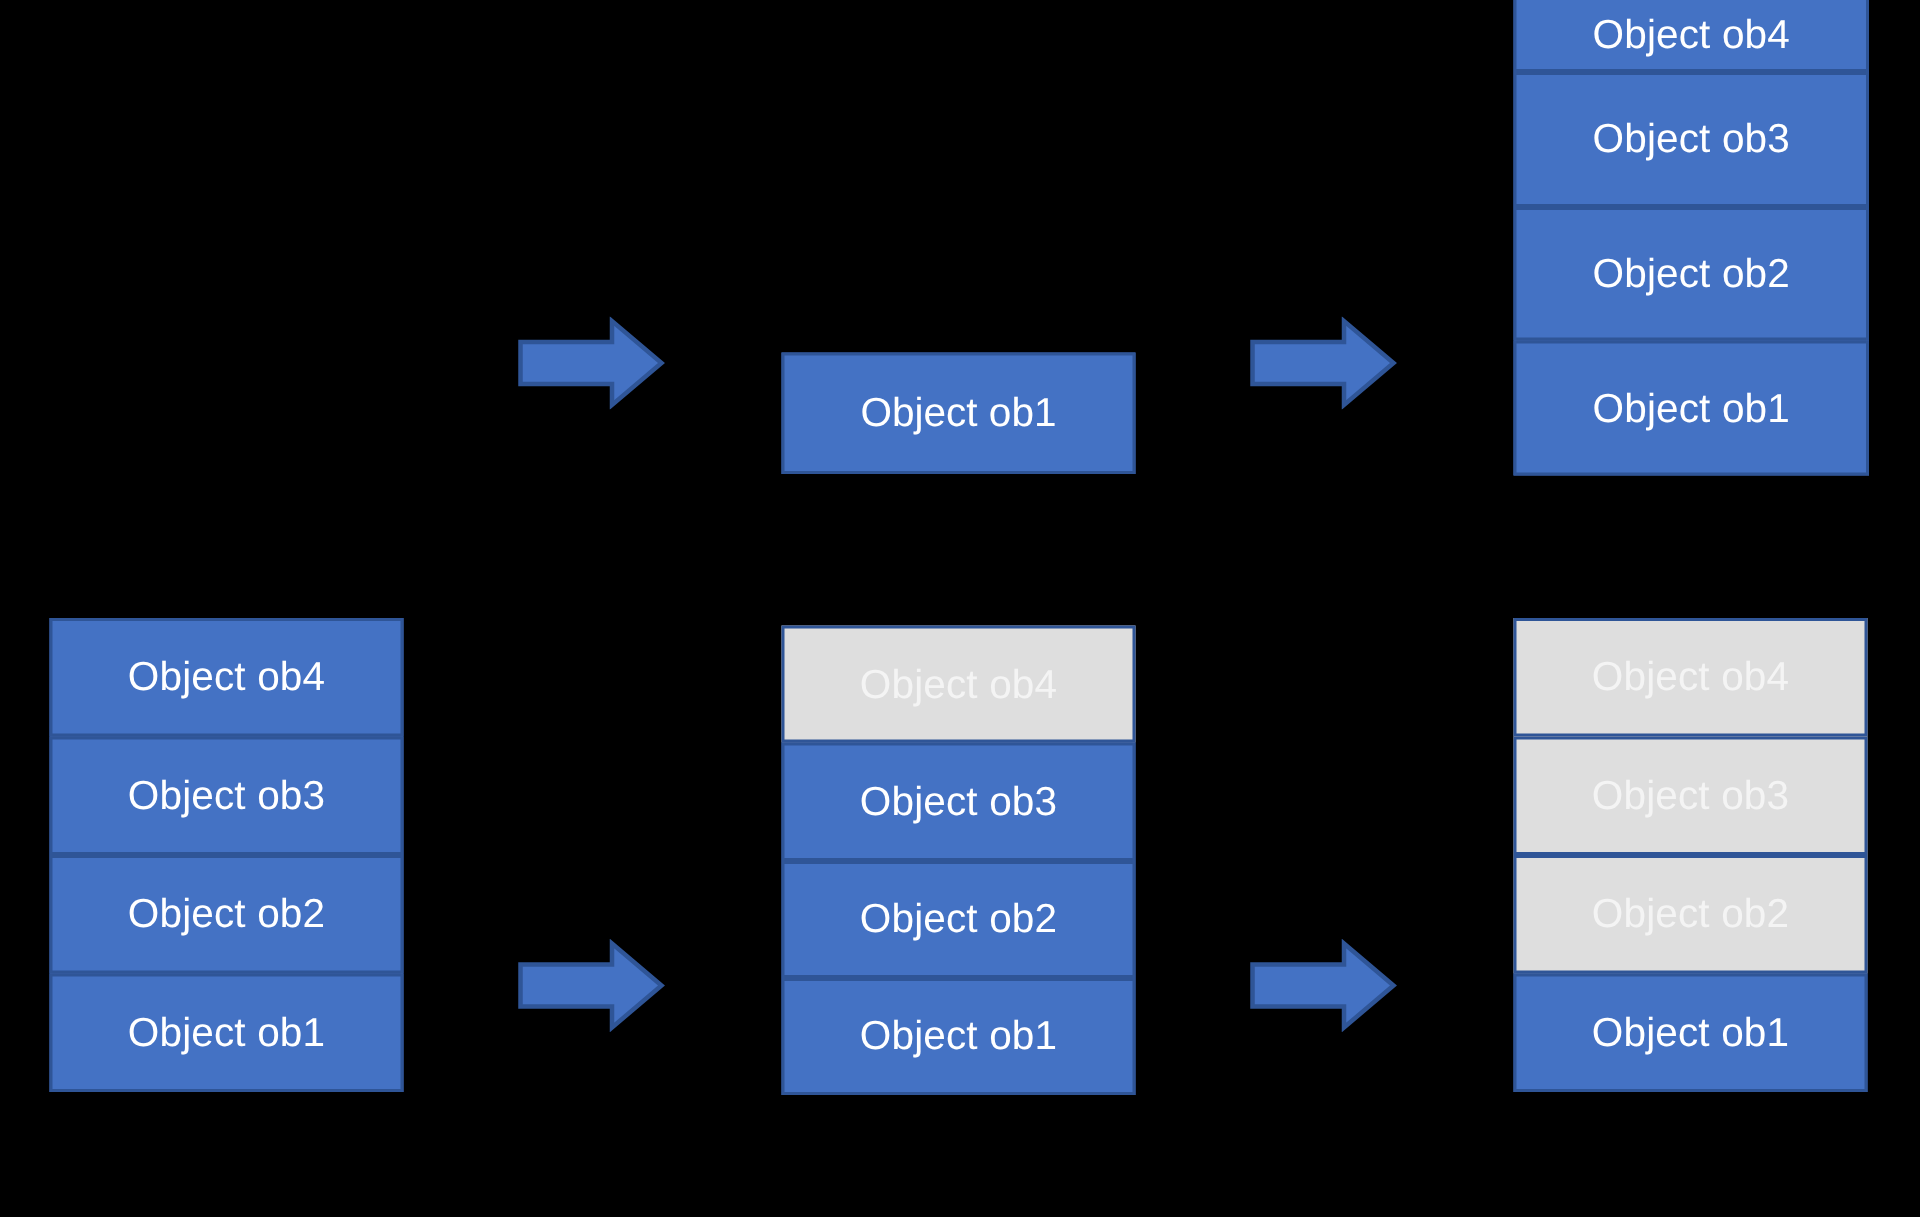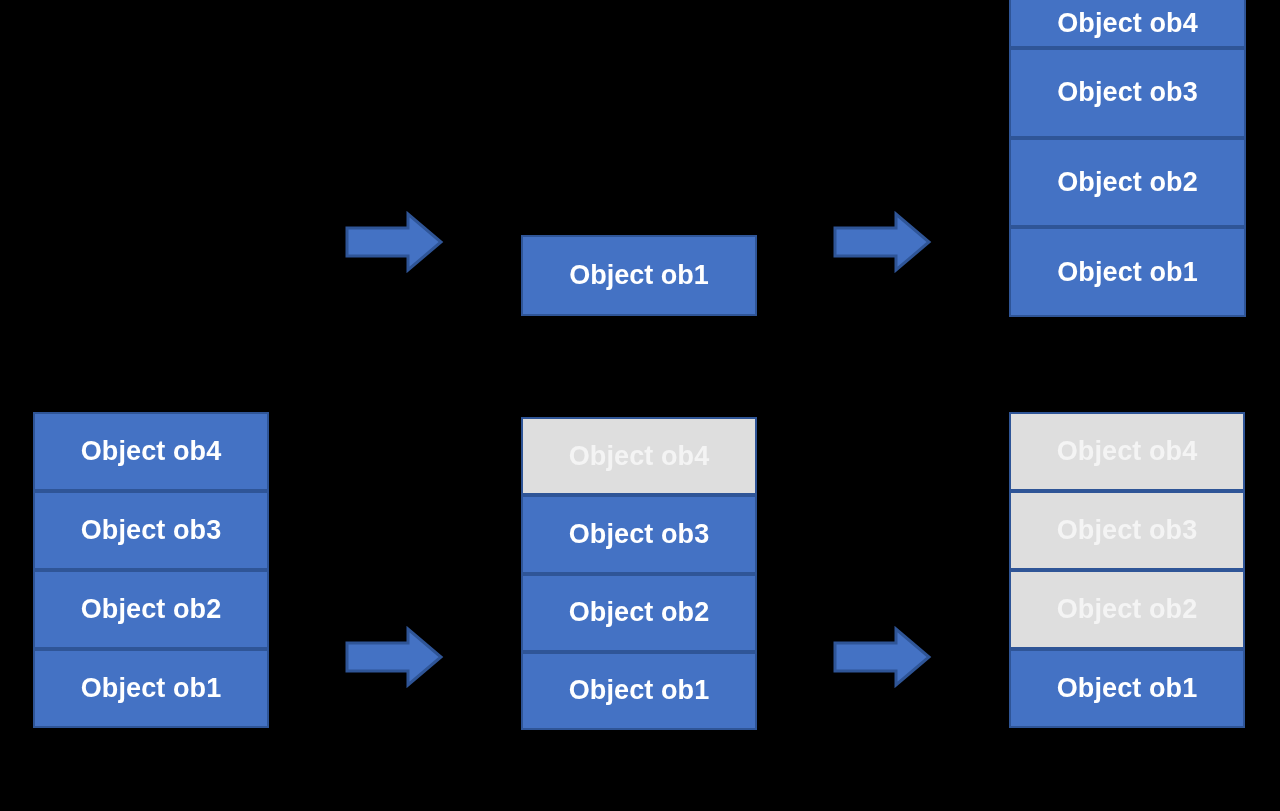--- a/index.html
+++ b/index.html
@@ -46,21 +46,20 @@
     background: #4472C4;
   }
   .cell.gray {
     background: #DEDEDE;
   }
   .cell.gray .cell-label {
     color: #F4F4F4;
   }
   .cell-label {
     pointer-events: none;
-    font-weight: bold;
   }
 
   
   .single-box {
     position: absolute;
     box-sizing: border-box;
     border: 2px solid #2F5597;
     background: #4472C4;
     display: flex;
     align-items: center;

